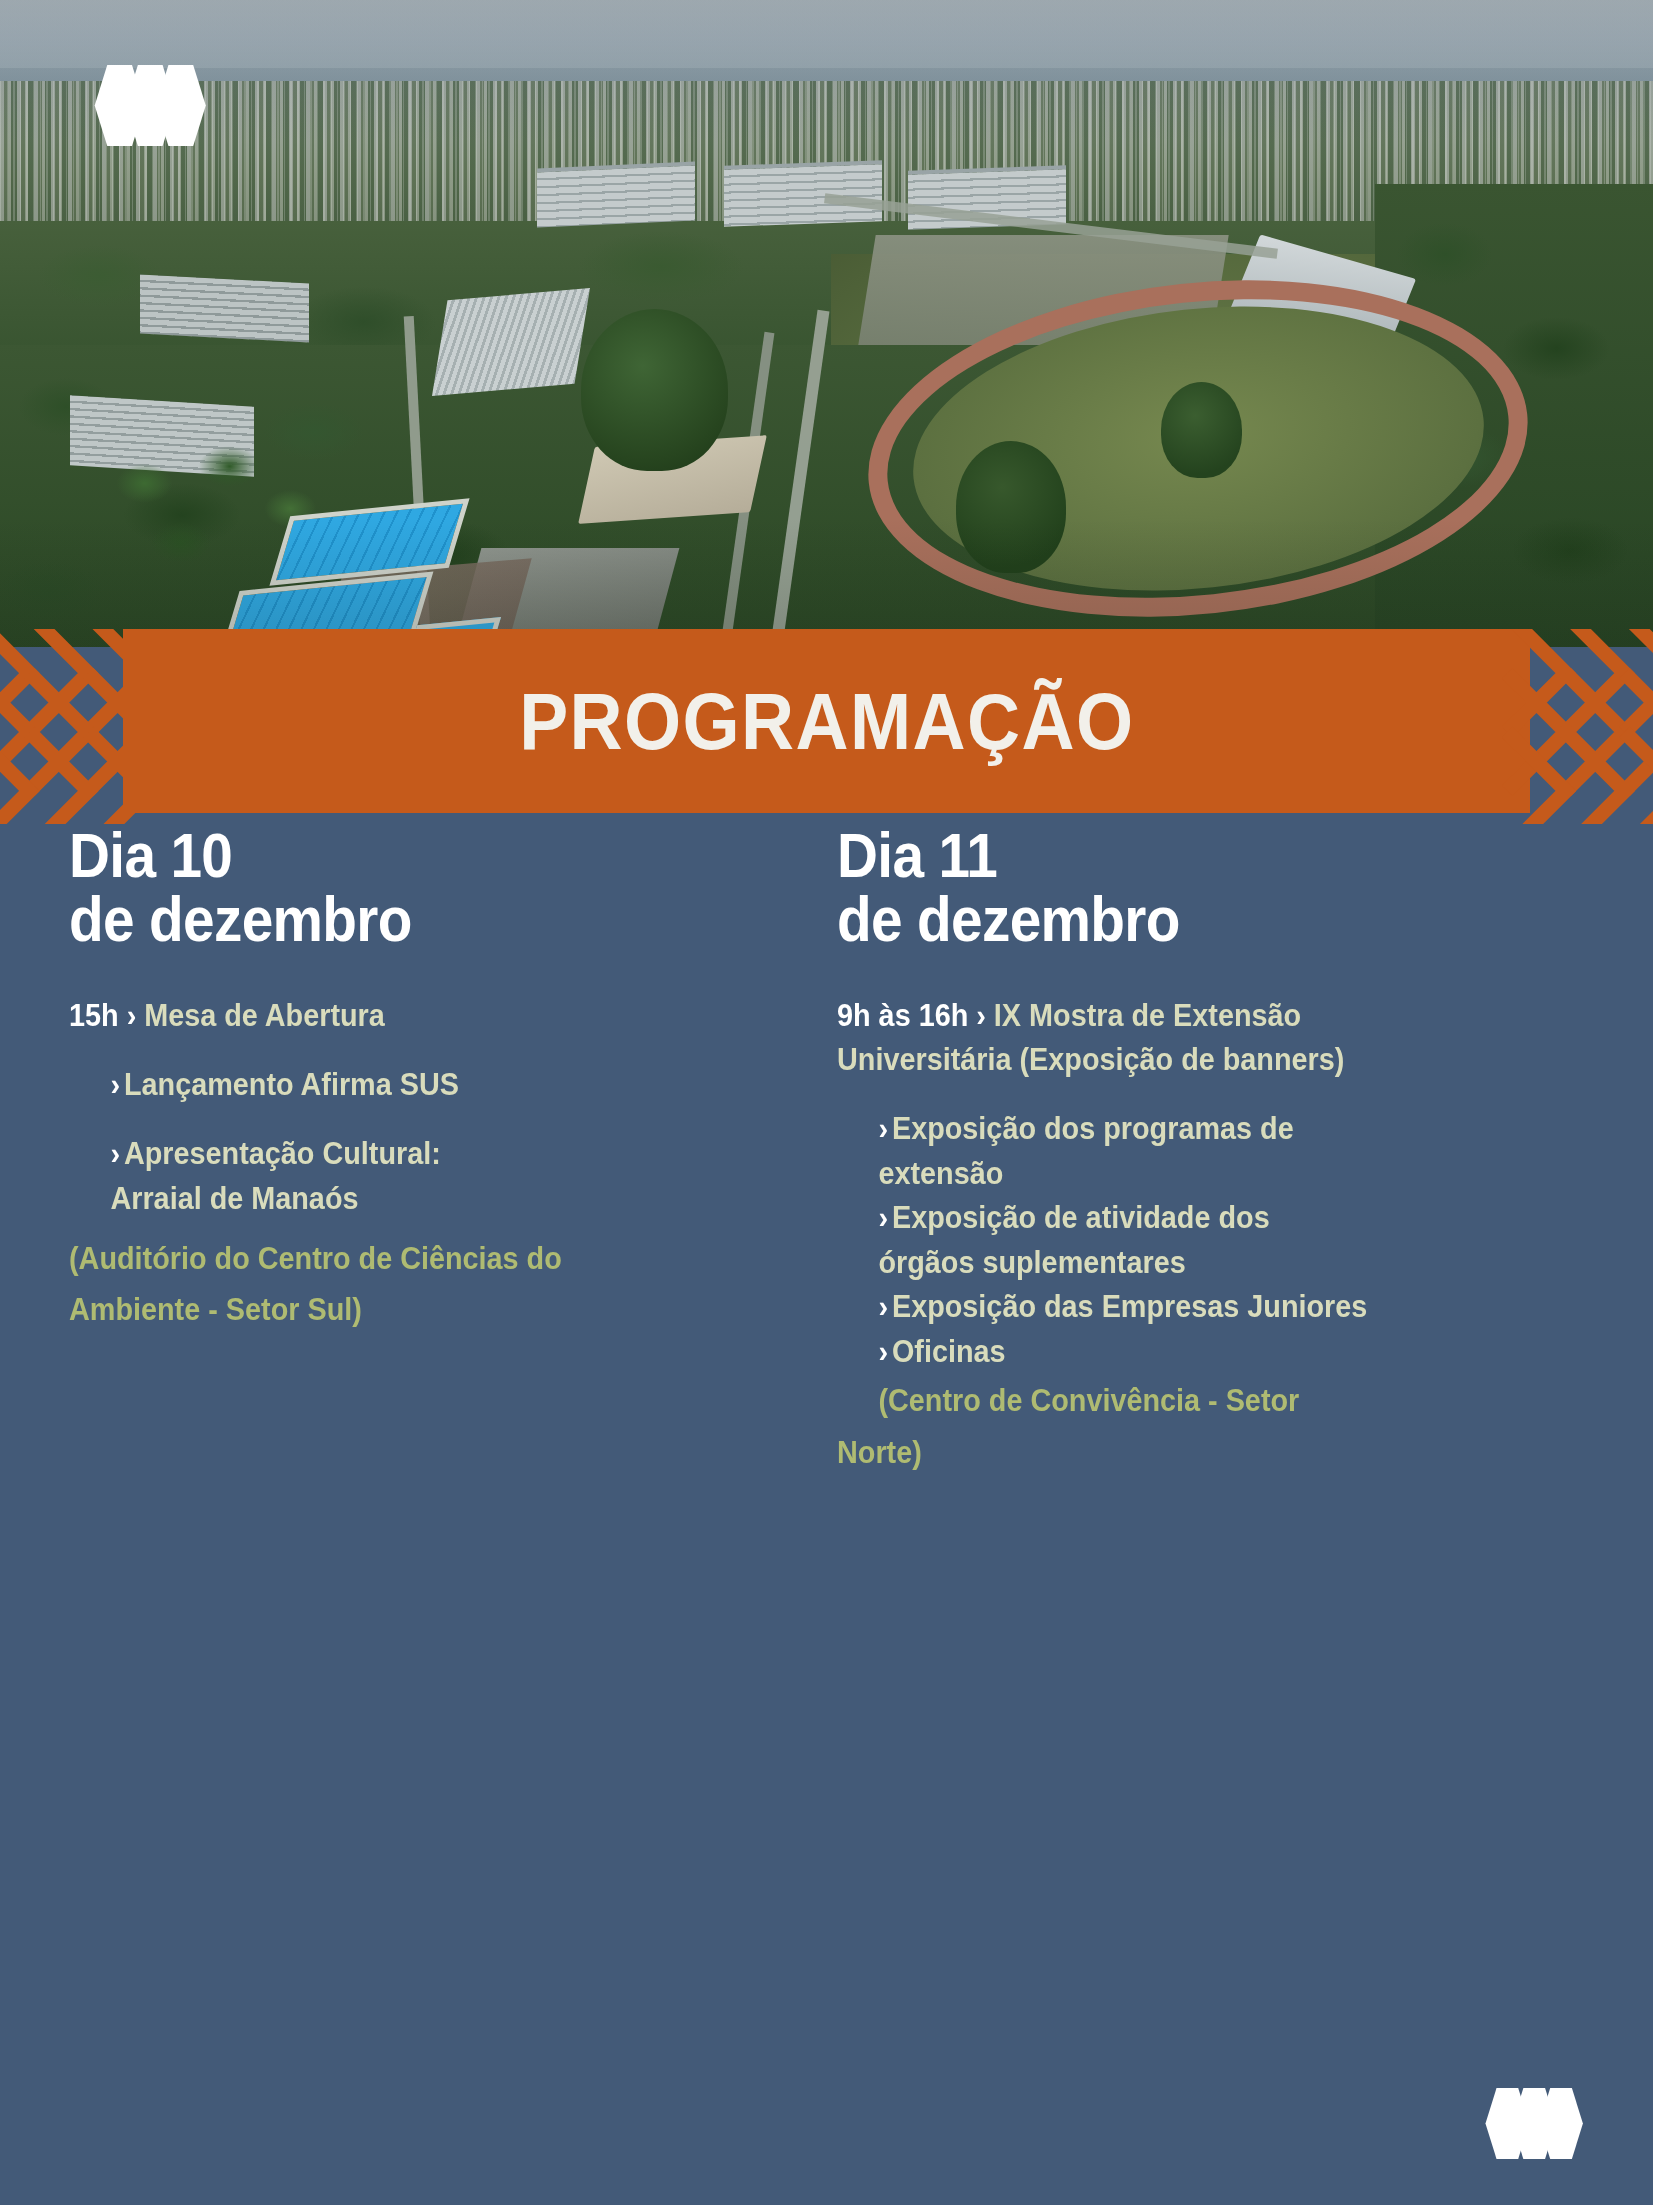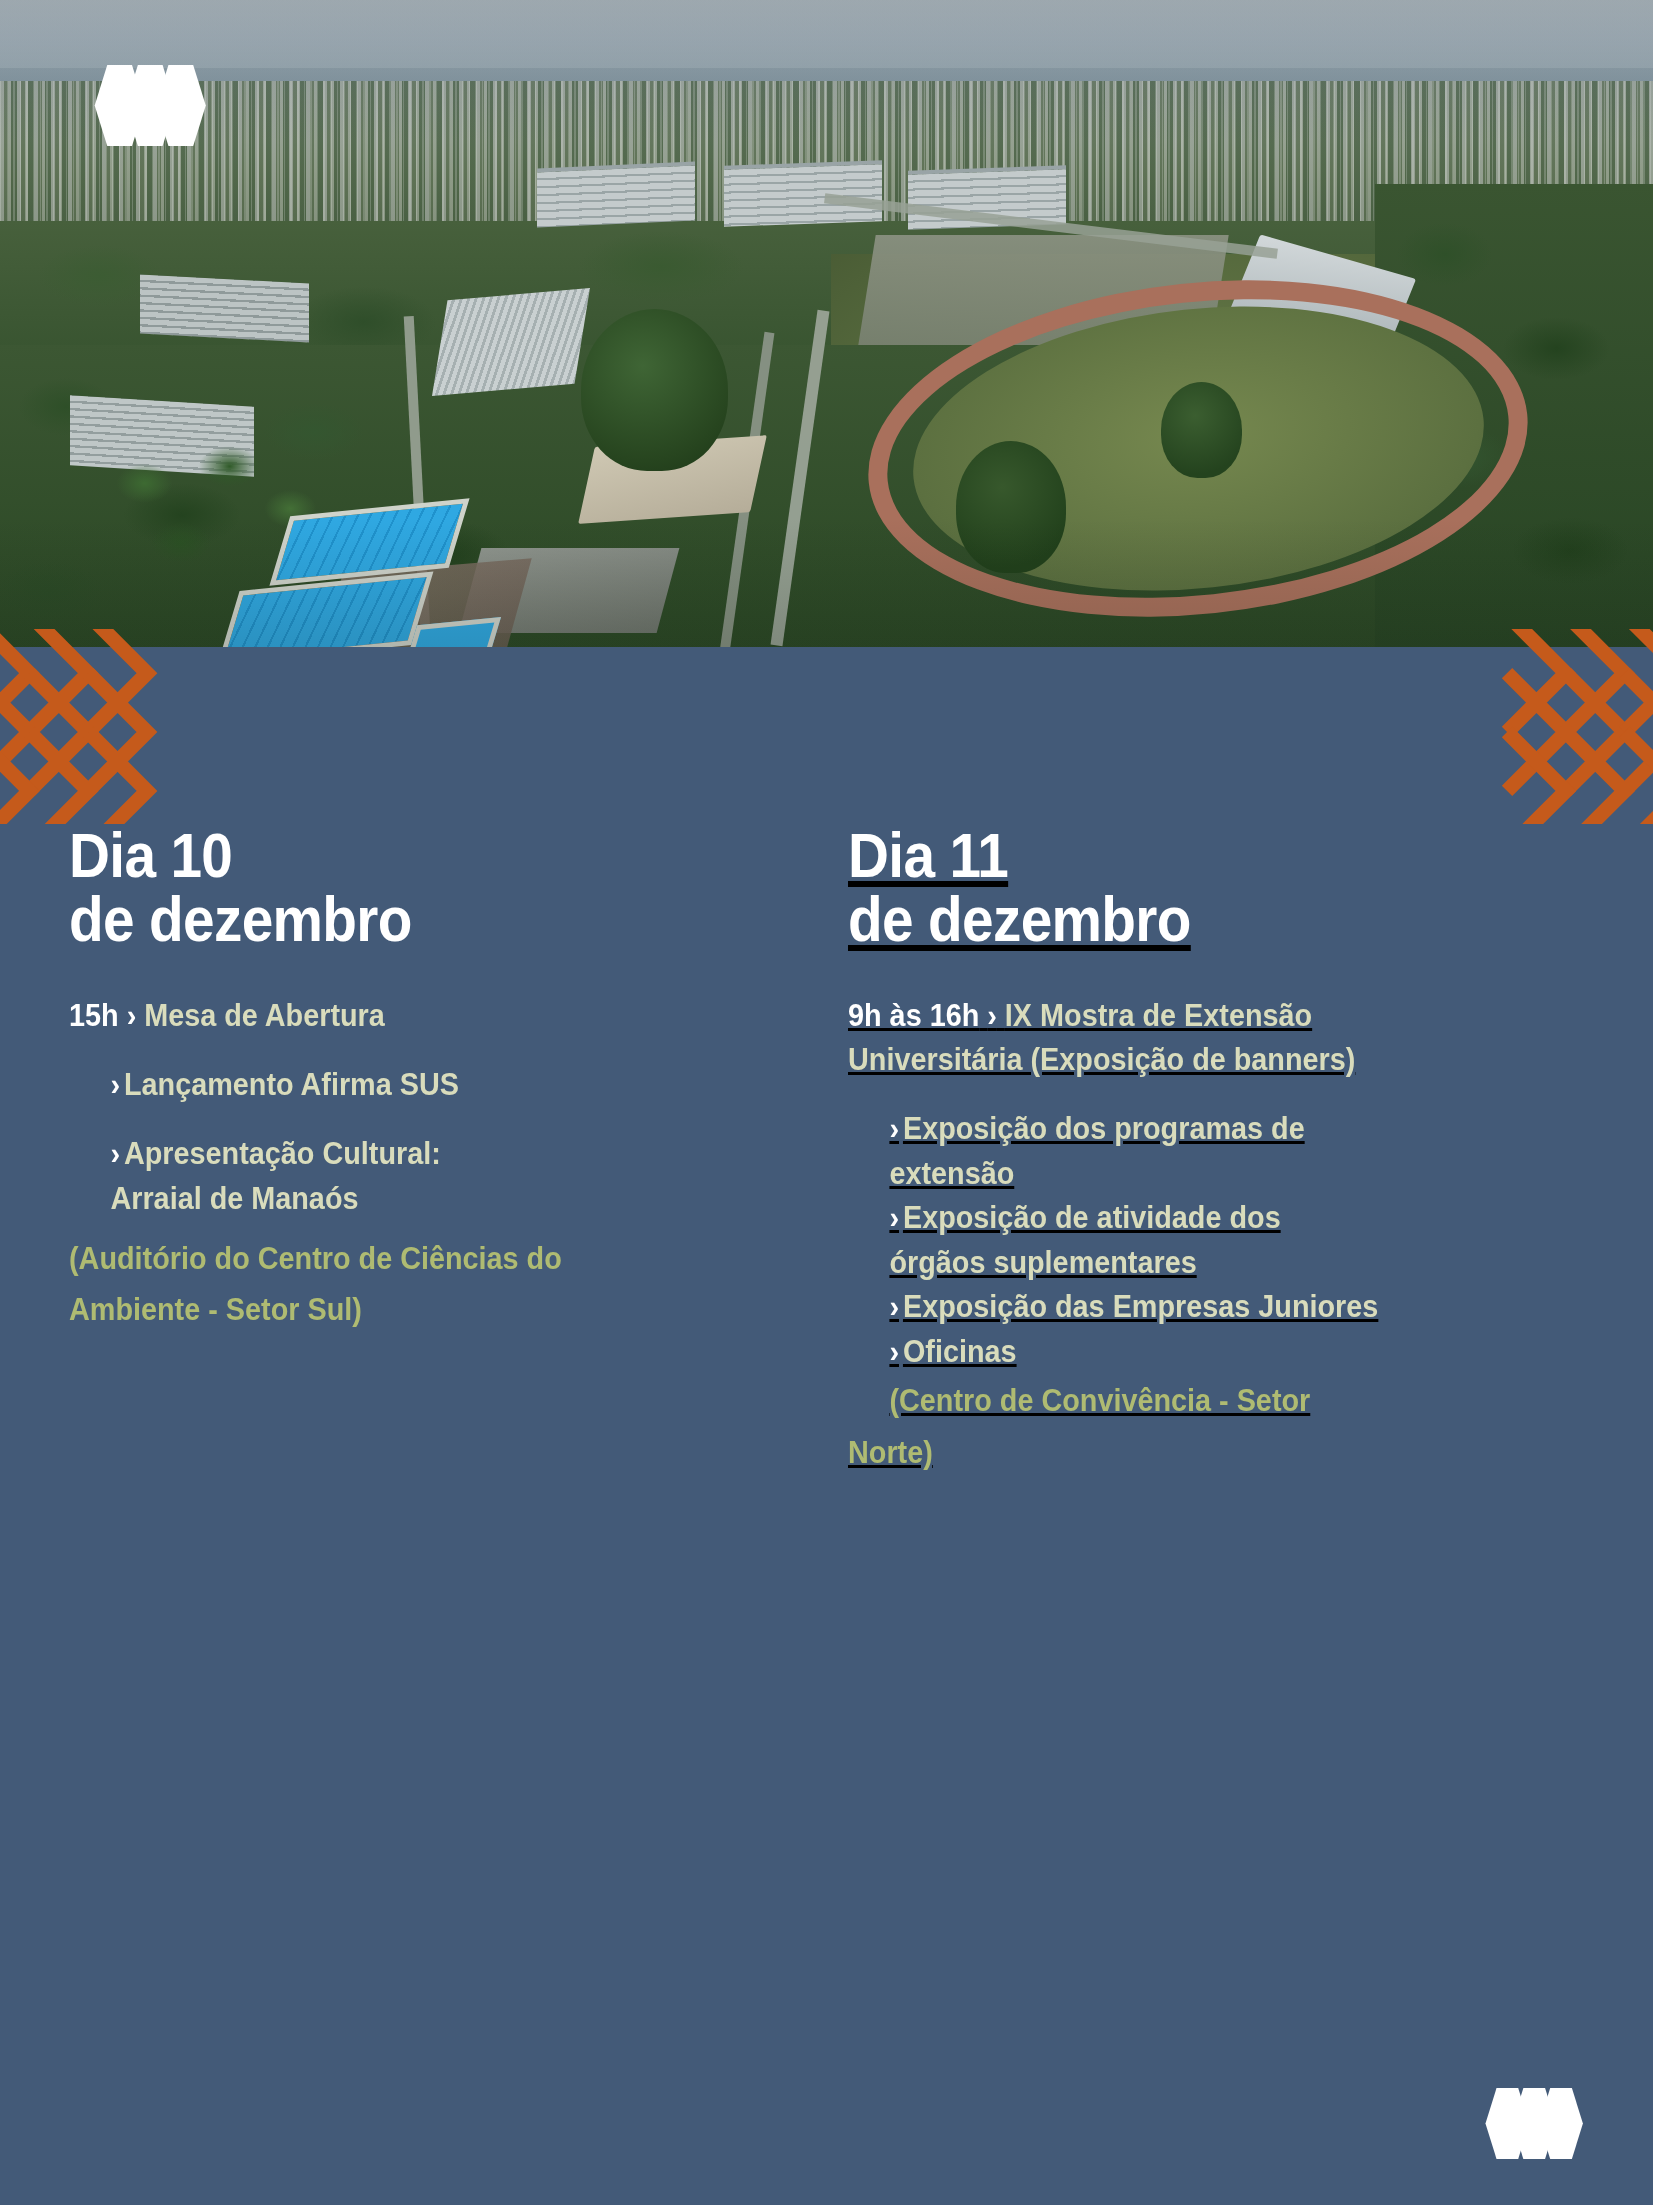--- a/index.html
+++ b/index.html
@@ -173,21 +173,21 @@
     white-space:nowrap;
   }
 
   
   .content{
     position:absolute;left:0;top:823px;width:1654px;height:1176px;
     display:flex;z-index:4;
   }
   .col{position:relative;}
   .col-left{width:750px;margin-left:69px;}
-  .col-right{width:750px;margin-left:29px;text-decoration:underline;}
+  .col-right{width:750px;margin-left:18px;}
 
   .day-title{
     color:#FFFFFF;
     font-family:"Liberation Sans", sans-serif;
     font-weight:bold;
     font-size:63px;
     line-height:1.02;
     letter-spacing:-0.7px;
     transform:scaleX(.9);
     transform-origin:left center;
@@ -289,20 +289,23 @@
     <g stroke="#C55A1B" stroke-width="20" fill="none">
       <path d="M-40,-20 L40,60 L-40,140 M-40,60 L40,140 L-40,220"></path>
       <path d="M40,-20 L120,60 L40,140 M40,60 L120,140 L40,220"></path>
       <path d="M120,-20 L200,60 L120,140 M120,60 L200,140 L120,220"></path>
       <path d="M-40,140 L40,220 L-40,300"></path>
       <path d="M40,140 L120,220 L40,300"></path>
       <path d="M120,140 L200,220 L120,300"></path>
     </g>
   </svg>
 
+  <div class="banner">
+    <span class="banner-title">PROGRAMAÇÃO</span>
+  </div>
 
   <svg class="lattice lattice-right" viewBox="0 0 215 265" preserveAspectRatio="none" aria-hidden="true">
     <g stroke="#C55A1B" stroke-width="20" fill="none">
       <path d="M15,-20 L95,60 L15,140 M15,60 L95,140 L15,220"></path>
       <path d="M95,-20 L175,60 L95,140 M95,60 L175,140 L95,220"></path>
       <path d="M175,-20 L255,60 L175,140 M175,60 L255,140 L175,220"></path>
       <path d="M15,140 L95,220 L15,300"></path>
       <path d="M95,140 L175,220 L95,300"></path>
       <path d="M175,140 L255,220 L175,300"></path>
     </g>

